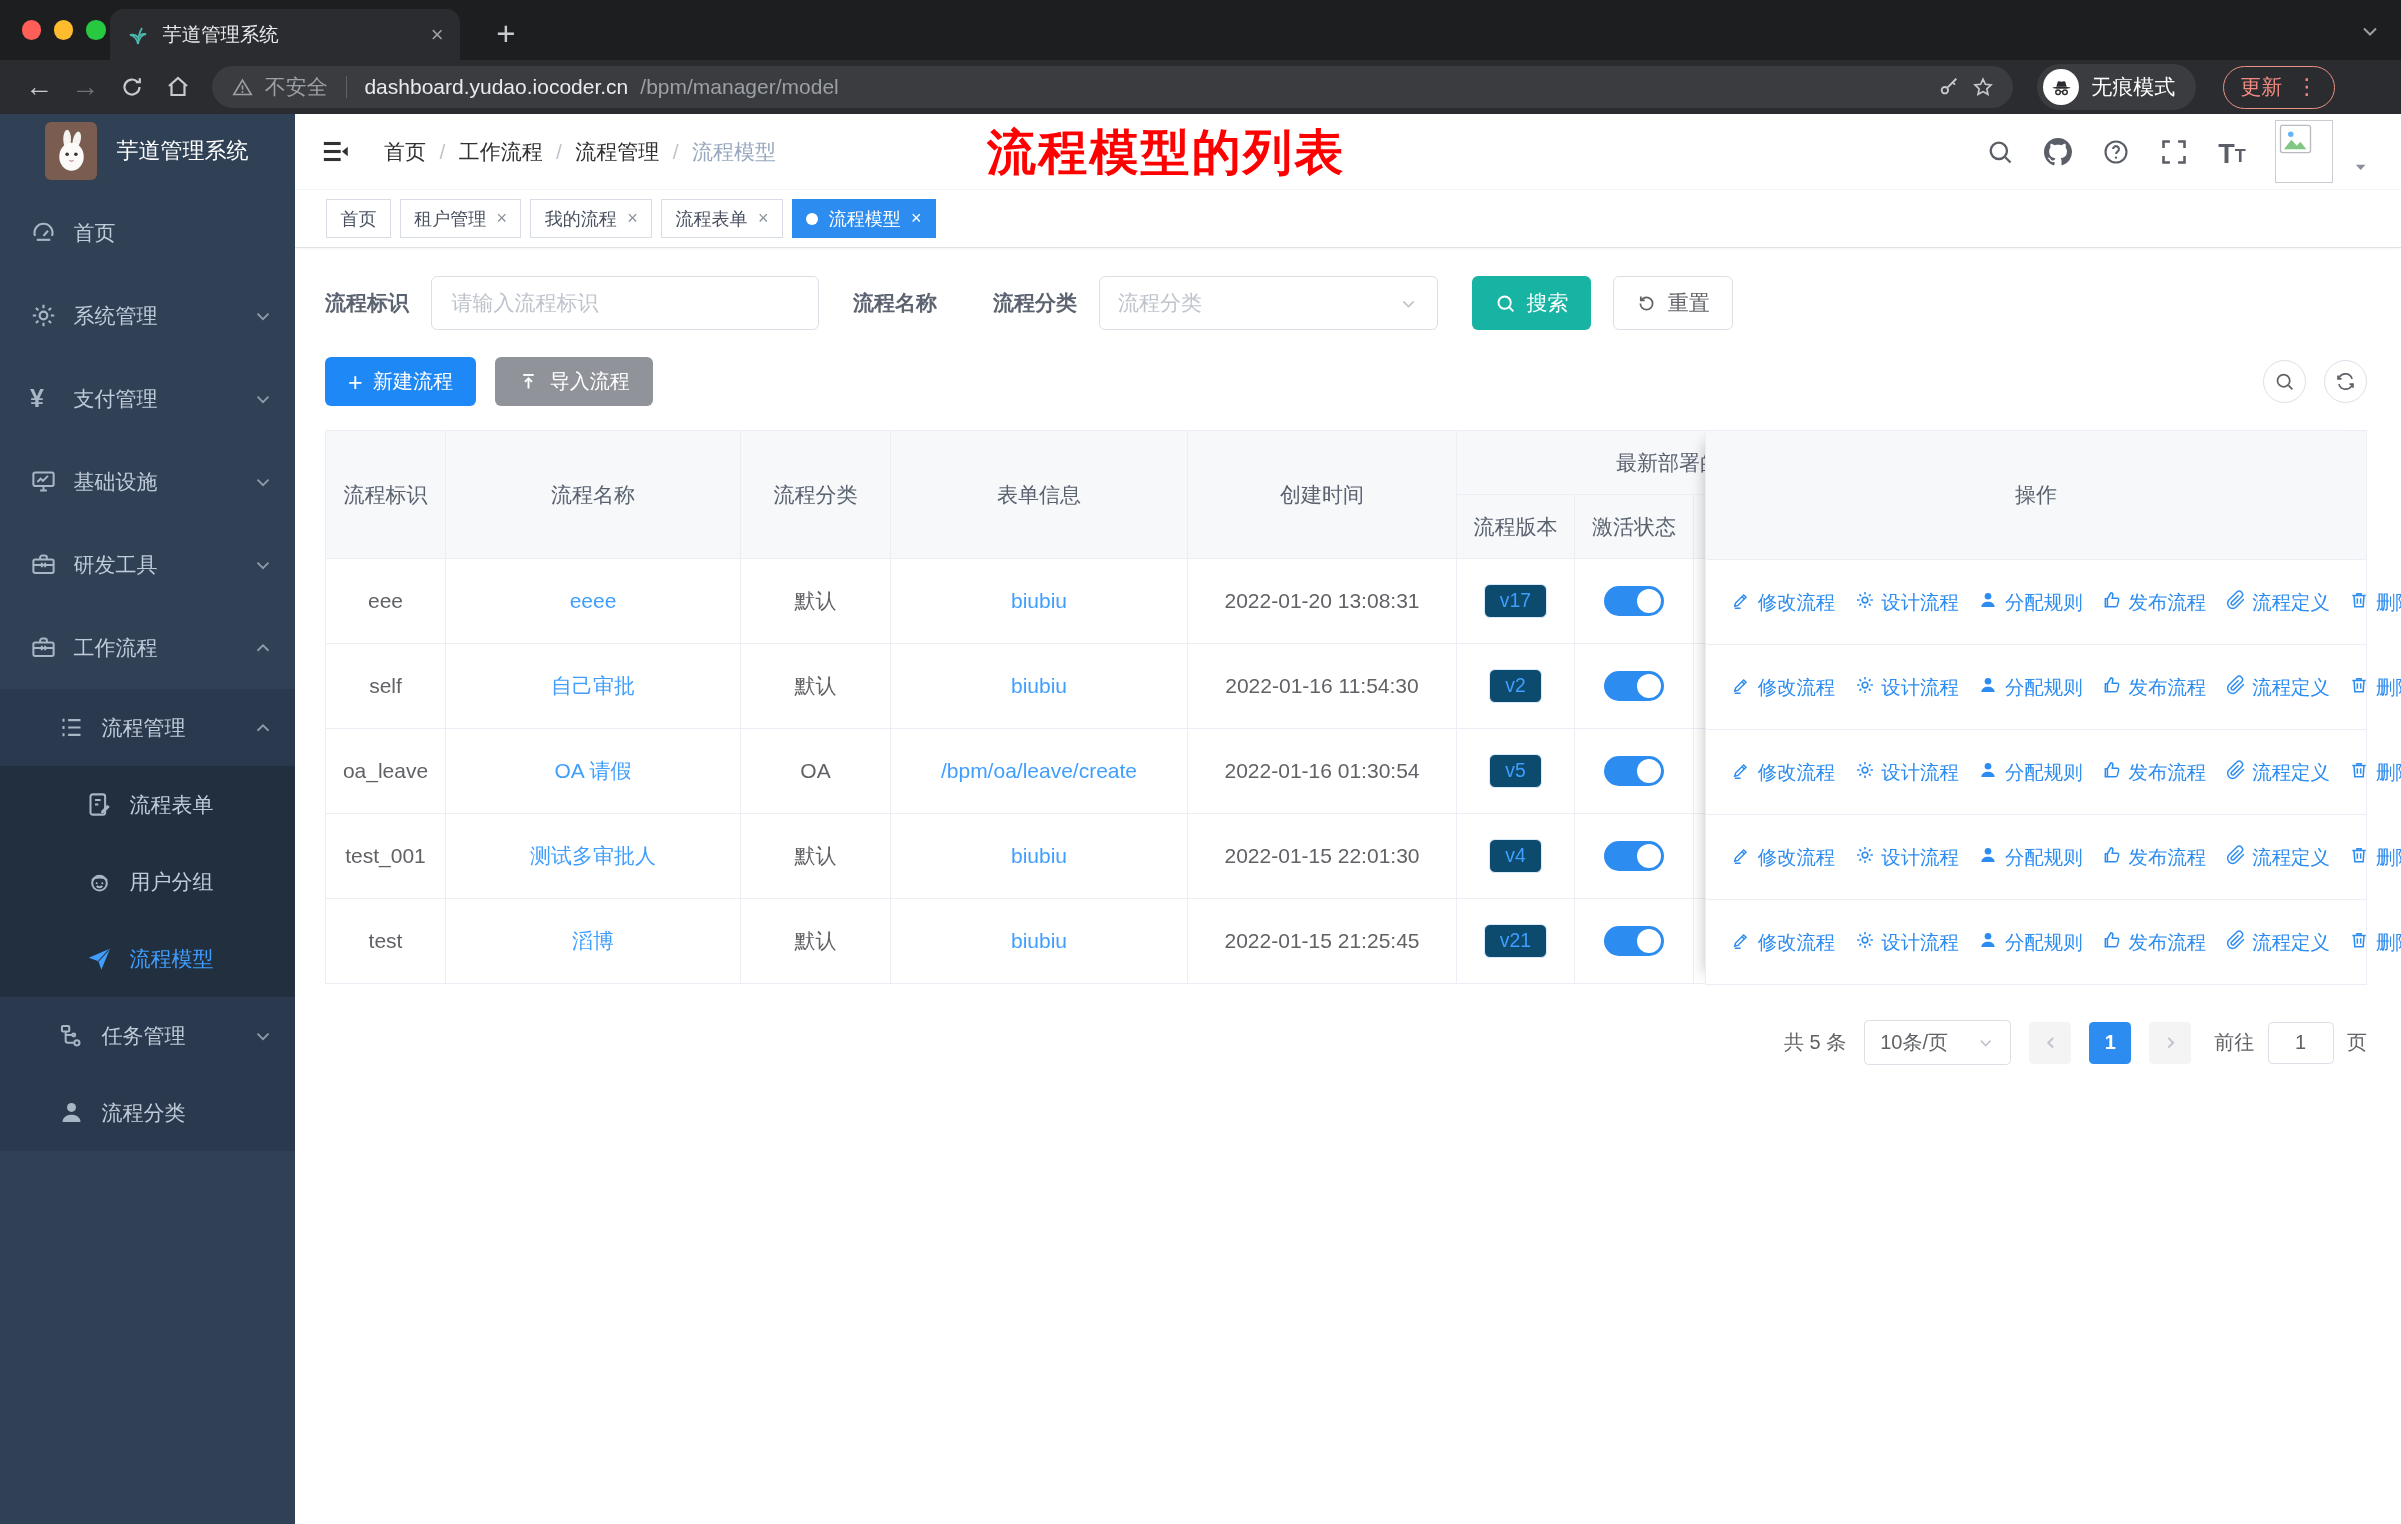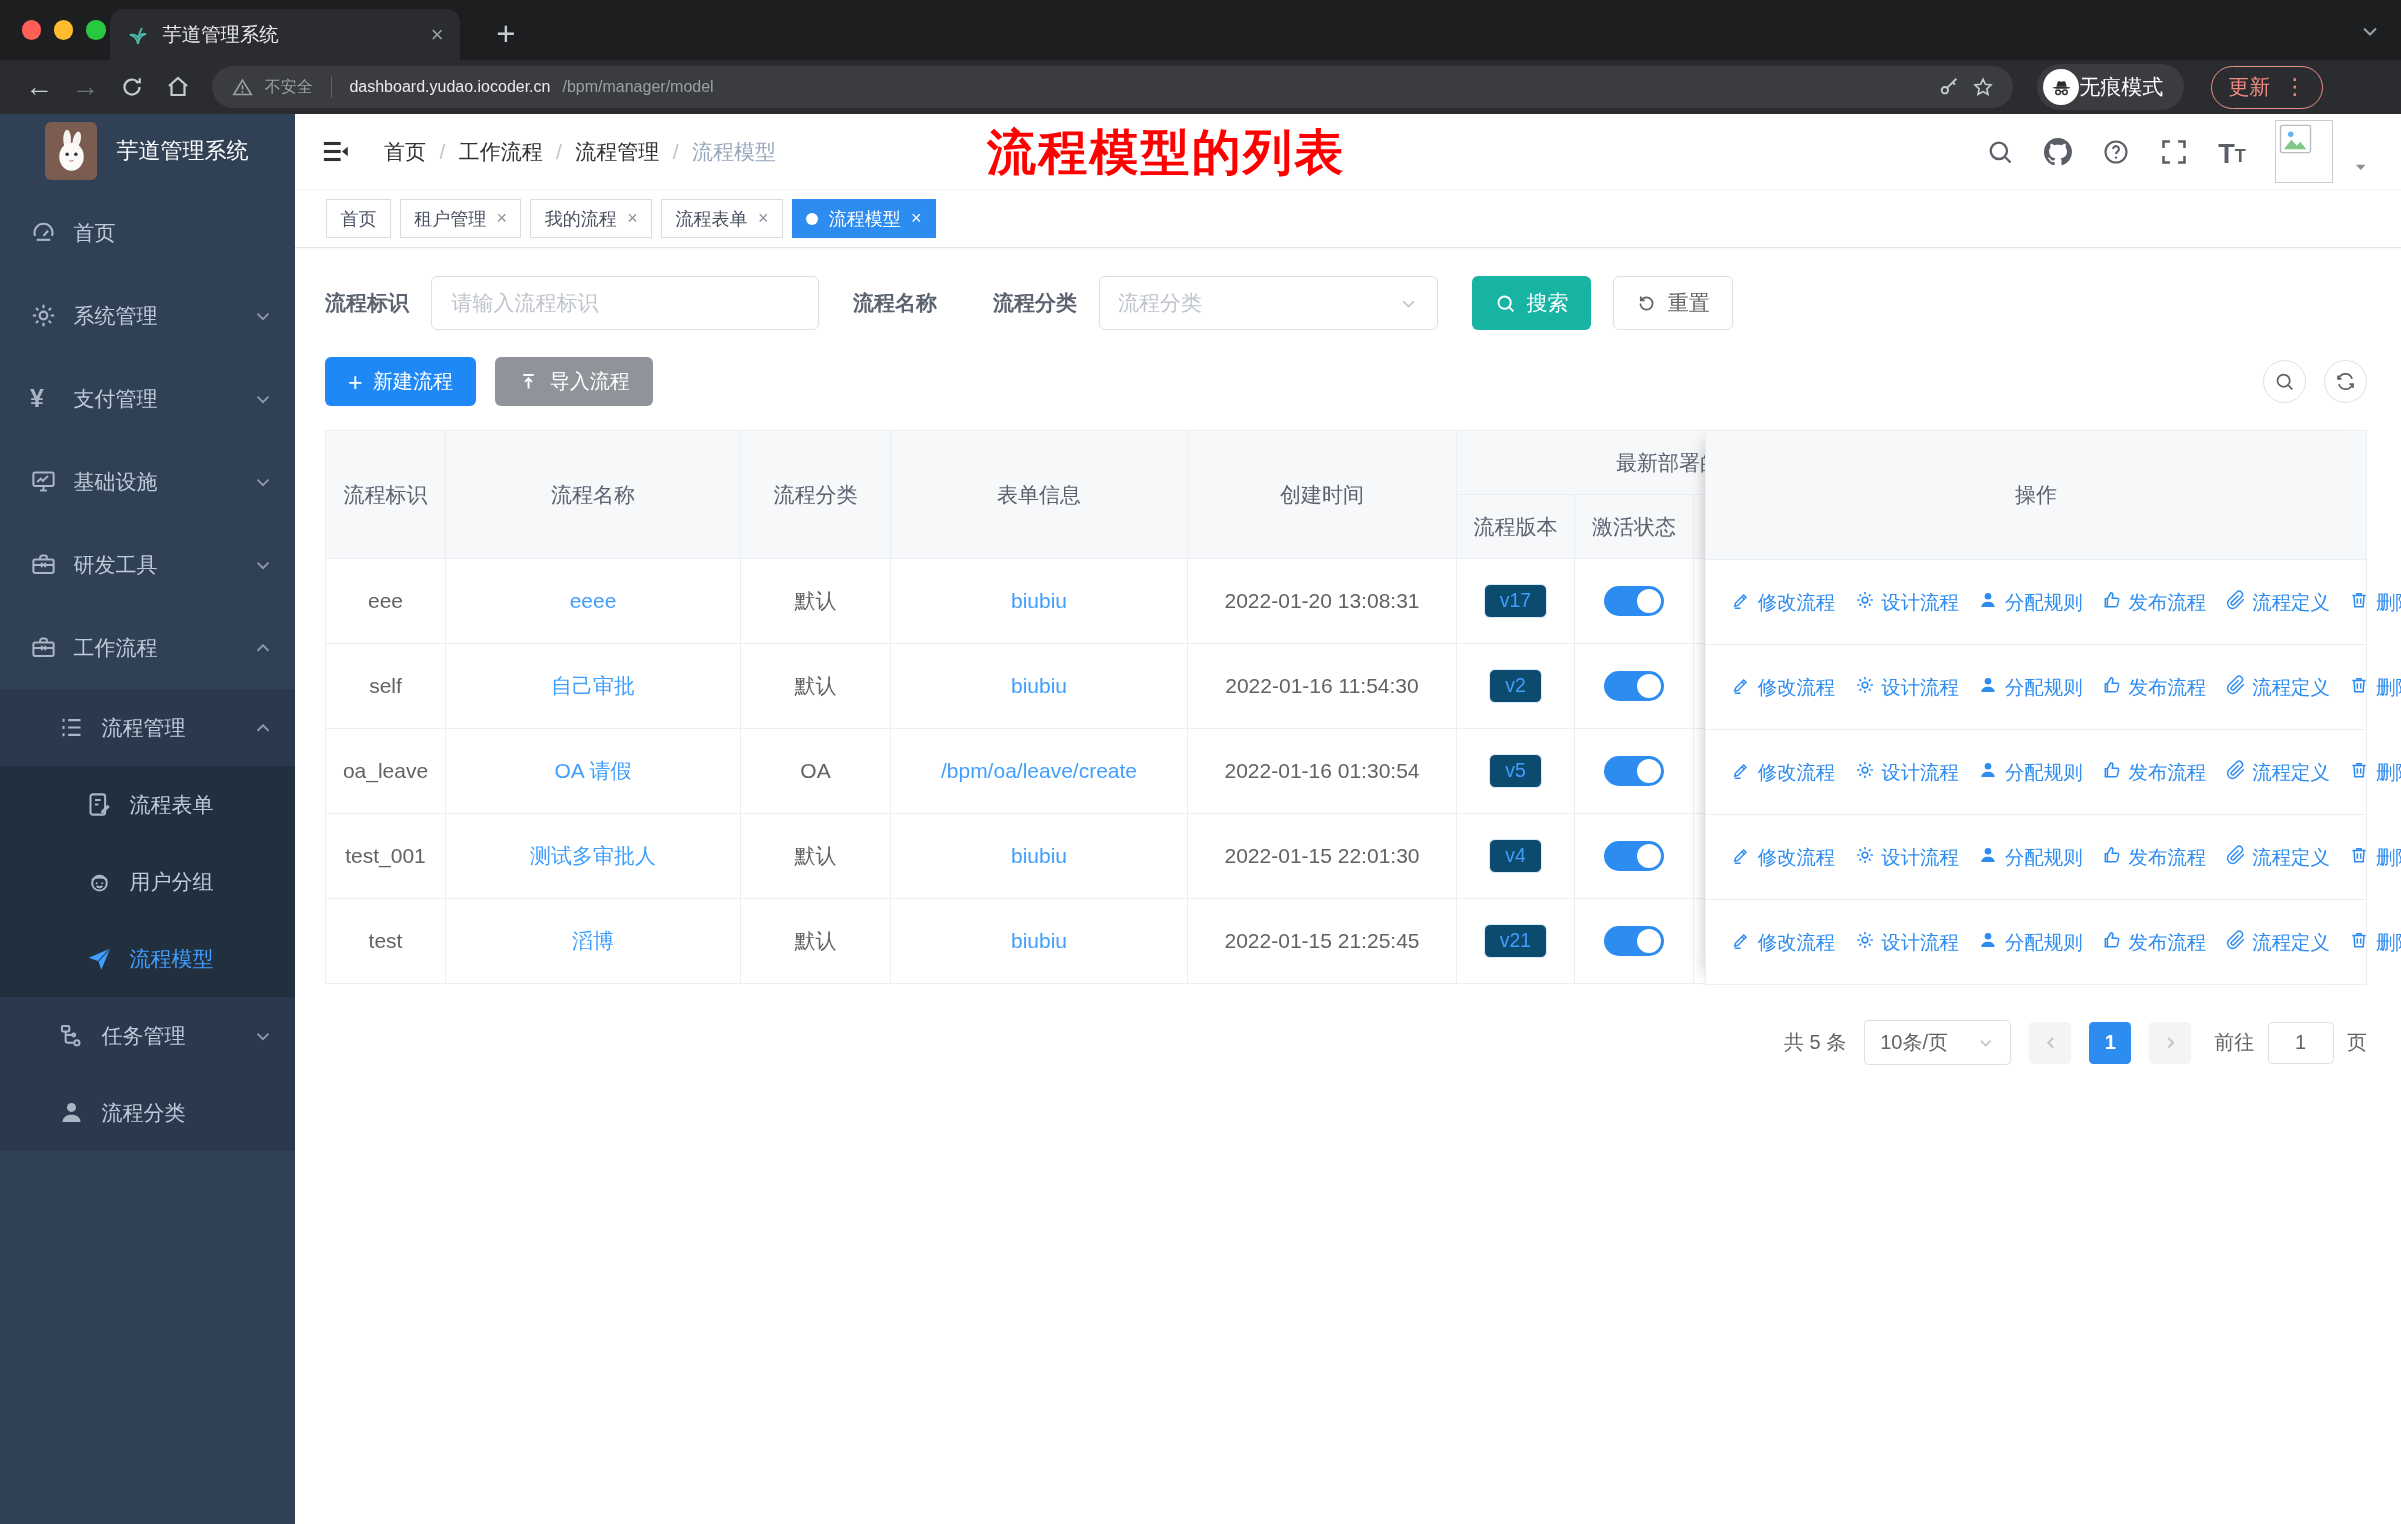--- a/index.html
+++ b/index.html
@@ -20,27 +20,27 @@
   .btab .cls { color:#9aa0a6; font-size:22px; }
   .newtab { position:absolute; left:485px; top:13.4px; width:42px; height:42px; color:#c7cace;
             font-size:33px; display:flex; align-items:center; justify-content:center; font-weight:300;}
   .strip-chev { position:absolute; right:19.4px; top:19.4px; width:24px; height:24px; color:#9aa0a6; }
   .toolbar { height:54px; background:#2b2c2f; display:flex; align-items:center; padding:0 19.4px; gap:7.4px; }
   .navbtn { width:39px; height:39px; display:flex; align-items:center; justify-content:center; color:#c7cace; }
   .navbtn svg { width:24px; height:24px; }
   .navbtn.arrow { font-size:28px; }
   .navbtn.dis { color:#6e7175; }
   .omnibox { flex:1; max-width:1801px; height:42px; background:#3b3c40; border-radius:21px; margin-left:7.4px;
-             display:flex; align-items:center; padding:0 19.4px; gap:12px; color:#9aa0a6; font-size:16px; }
+             display:flex; align-items:center; padding:0 19.4px; gap:12px; color:#9aa0a6; font-size:21px; }
   .omnibox .warn { width:21px; height:21px; color:#9aa0a6; }
   .omni-div { width:0.7px; height:22px; background:#5f6368; margin:0 6px; }
   .host { color:#e8eaed; } .path { color:#9aa0a6; }
   .omni-spacer { flex:1; }
   .omni-ic { width:22px; height:22px; color:#c7cace; }
-  .incog { display:flex; align-items:center; background:#3b3c40; border-radius:24px; height:46px;
+  .incog { display:flex; align-items:center; gap:12px; background:#3b3c40; border-radius:24px; height:46px;
            padding:0 21px 0 6px; color:#fff; font-size:21px; margin-left:16.4px; flex-shrink:0; }
   .incog-circle { width:36px; height:36px; border-radius:50%; background:#fff; color:#2b2c2f;
                   display:flex; align-items:center; justify-content:center; }
   .incog-circle svg { width:25px; height:25px; }
   .update { display:flex; align-items:center; gap:13.4px; border:1.5px solid #ec9086; border-radius:24px;
             height:43px; padding:0 16.4px; color:#f28b82; font-size:21px; margin-left:19.4px; flex-shrink:0; }
   .update .dots { font-size:22px; }
 
   
   .app { display:flex; height:1411px; }

